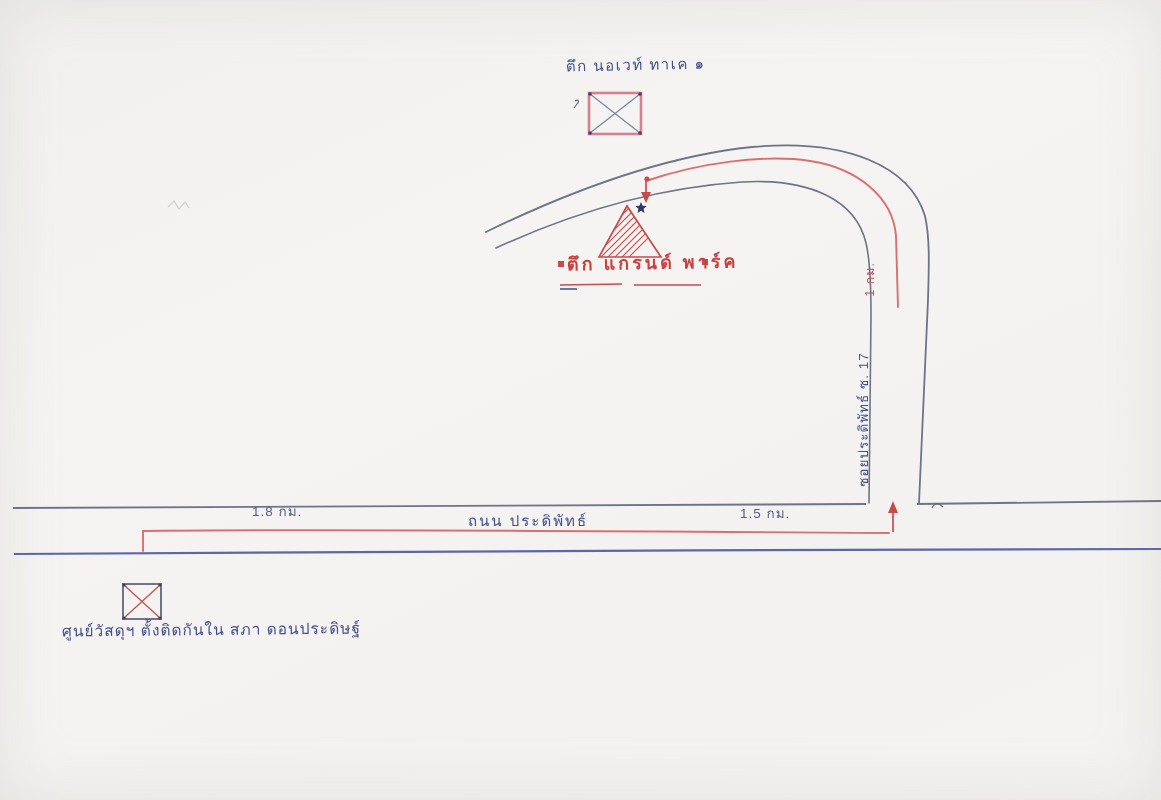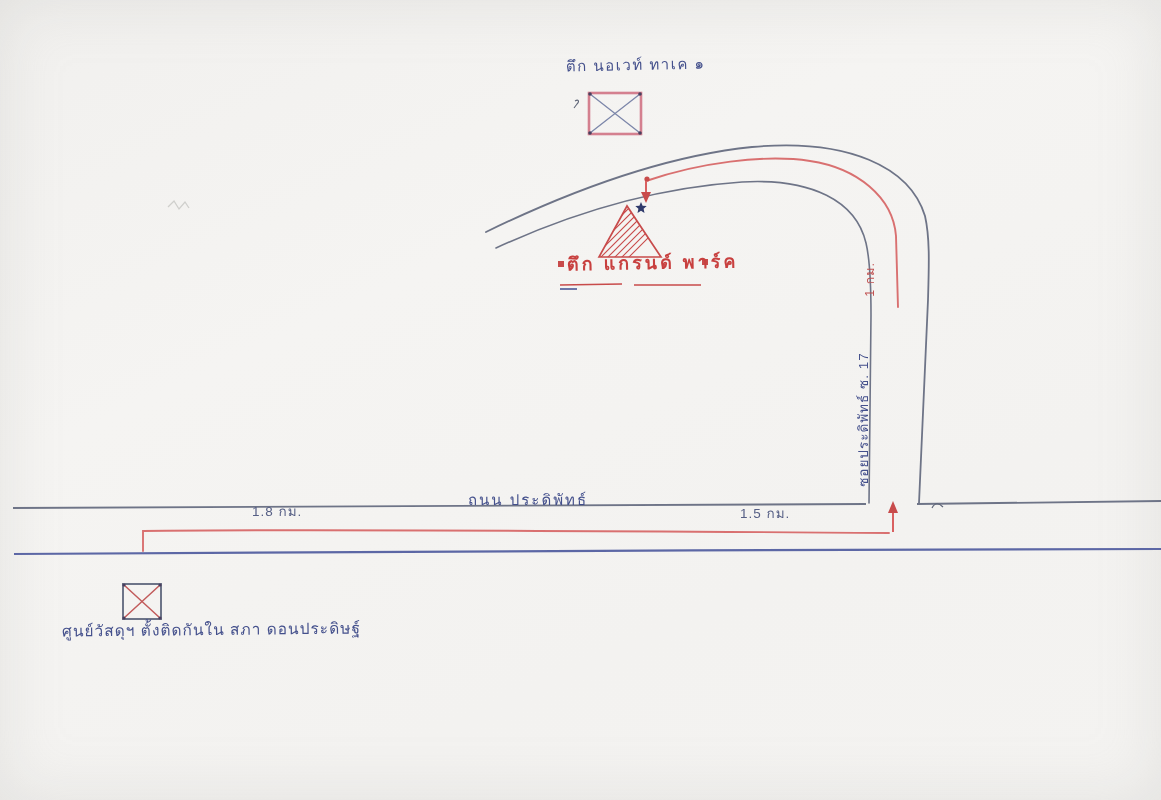--- a/index.html
+++ b/index.html
@@ -11,21 +11,21 @@
   }
   .ink{position:absolute;white-space:nowrap;line-height:1.1;}
   .blue{color:#44508c;}
   .red{color:#c8403f;}
   .dist{color:#565f85;font-size:13.5px;letter-spacing:1px;}
   .hand{letter-spacing:1.5px;}
   .rot{transform:rotate(-90deg);transform-origin:left bottom;}
   svg{position:absolute;left:0;top:0;}
   .lbl-top{left:566px;top:57px;font-size:15px;transform:rotate(-1.2deg);}
   .lbl-center{left:567px;top:254px;font-size:18px;letter-spacing:3px;transform:rotate(-1deg);font-weight:bold;}
-  .lbl-roadname{left:468px;top:492px;font-size:15px;letter-spacing:2px;}
+  .lbl-roadname{left:468px;top:513px;font-size:15px;letter-spacing:2px;}
   .lbl-dist-left{left:252px;top:505px;}
   .lbl-dist-right{left:740px;top:507px;text-align:center;}
   .lbl-vroad{left:872px;top:472px;font-size:13.5px;letter-spacing:1px;}
   .lbl-vdist{left:878px;top:283px;font-size:12.5px;color:#c05050;letter-spacing:1px;}
   .lbl-bottom{left:62px;top:621px;font-size:15.5px;letter-spacing:1px;transform:rotate(-0.6deg);}
 </style>
 </head>
 <body>
 
 <div class="paper">

